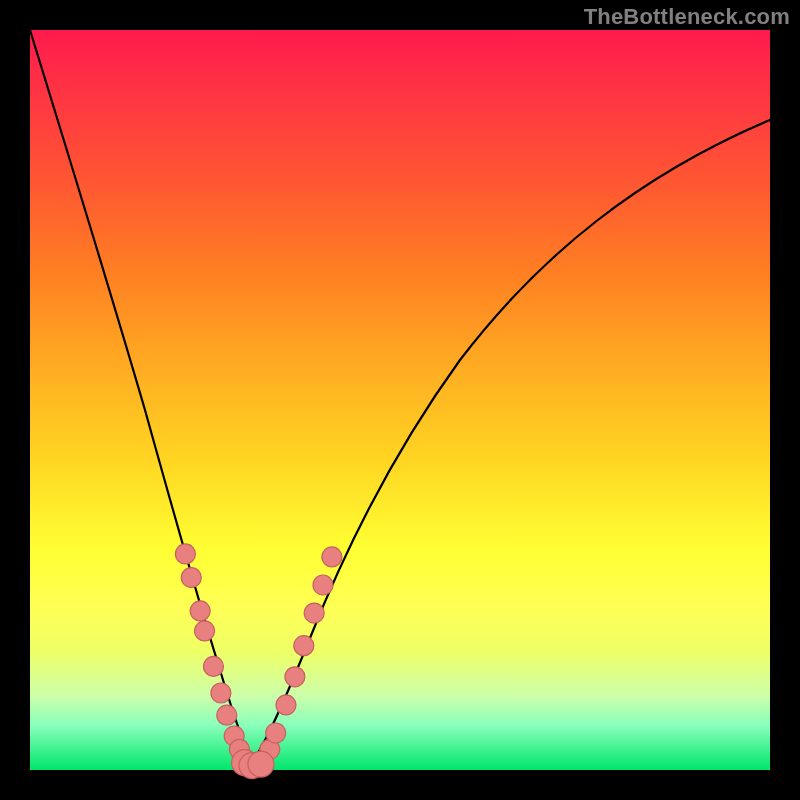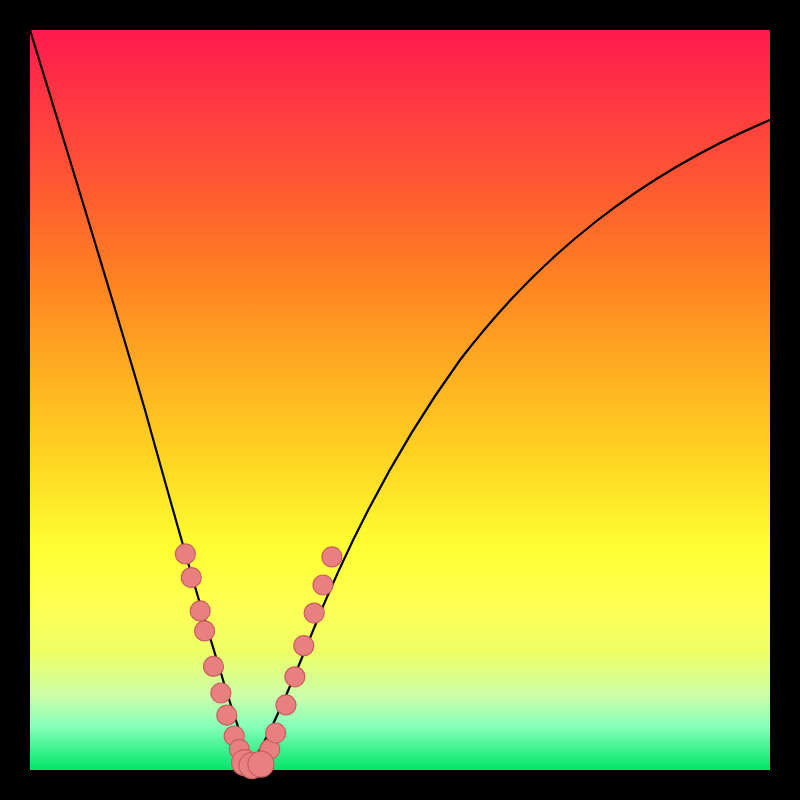--- a/index.html
+++ b/index.html
@@ -118,13 +118,14 @@
         </g>
       <g id="blob-group">
           <circle cx="214.6" cy="732.6" r="13" class="dot-big"></circle>
           <circle cx="222.0" cy="735.6" r="13" class="dot-big"></circle>
           <circle cx="230.9" cy="734.1" r="13" class="dot-big"></circle>
         </g>
     </svg>
 
   </div>
 
+  <div class="watermark">TheBottleneck.com</div>
 </div>
 
 </body></html>

